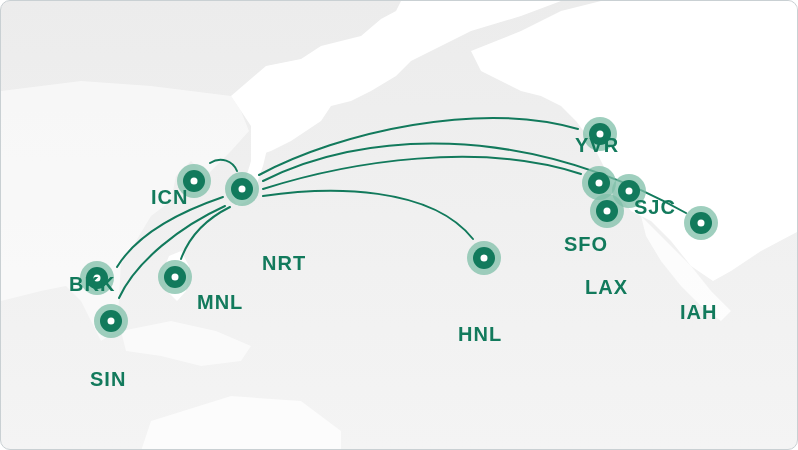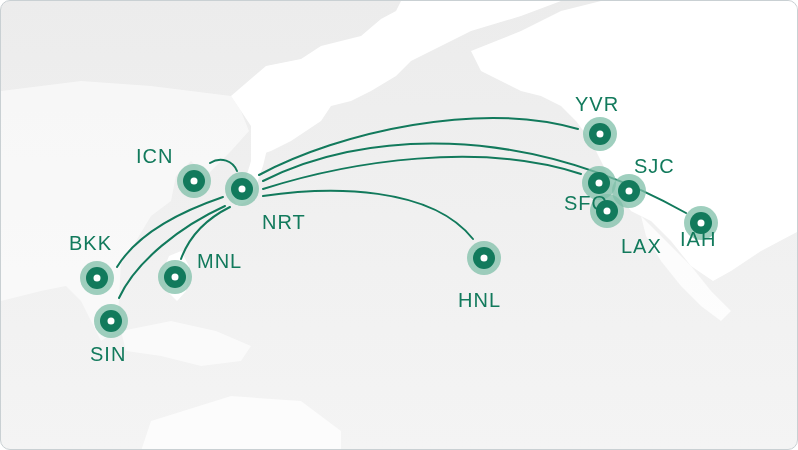--- a/index.html
+++ b/index.html
@@ -1,20 +1,20 @@
 <!DOCTYPE html>
 <html><head>
 <meta charset="utf-8">
 <style>
   html,body{margin:0;padding:0;}
   body{width:798px;height:450px;overflow:hidden;background:#ffffff;font-family:"Liberation Sans",sans-serif;}
   .frame{position:absolute;left:0;top:0;width:796px;height:448px;border:1px solid #c9d0d3;border-radius:10px;
     background:linear-gradient(180deg,#ececec 0%,#f1f1f1 60%,#f4f4f4 100%);overflow:hidden;}
   svg.map{position:absolute;left:0;top:0;}
-  .label{position:absolute;font-weight:normal;font-size:20px;letter-spacing:1px;color:#127a5c;line-height:20px;}
+  .label{position:absolute;font-weight:bold;font-size:20px;letter-spacing:1px;color:#127a5c;line-height:20px;margin-top:41px;}
 </style>
 </head>
 <body>
 
 <div class="frame">
   <svg class="map" width="798" height="450" viewBox="0 0 798 450">
 
     <g fill="#ffffff">
 
       <path d="M230 95 L265 65 L300 58 L320 45 L340 40 L360 35 L380 18 L395 10 L400 0 L560 0 L520 15 L470 30 L430 50 L410 60 L395 75 L370 90 L350 100 L330 105 L320 120 L305 130 L290 140 L270 150 L255 155 L250 125 L240 110 Z"></path>
@@ -97,24 +97,24 @@
         <circle cx="598" cy="182" r="3.5" fill="#ffffff"></circle>
       </g>
       <g>
         <circle cx="700" cy="222" r="17" fill="#7fbfa8" opacity="0.75"></circle>
         <circle cx="700" cy="222" r="11" fill="#127a5c"></circle>
         <circle cx="700" cy="222" r="3.5" fill="#ffffff"></circle>
       </g>
     </g>
   </svg>
 
-  <div class="label" style="left:135px;top:145px;">ICN</div>
+  <div class="label" style="left:150px;top:145px;">ICN</div>
   <div class="label" style="left:261px;top:211px;">NRT</div>
   <div class="label" style="left:68px;top:232px;">BKK</div>
   <div class="label" style="left:196px;top:250px;">MNL</div>
-  <div class="label" style="left:89px;top:343px;">SIN</div>
-  <div class="label" style="left:457px;top:289px;">HNL</div>
+  <div class="label" style="left:89px;top:327px;">SIN</div>
+  <div class="label" style="left:457px;top:282px;">HNL</div>
   <div class="label" style="left:574px;top:93px;">YVR</div>
   <div class="label" style="left:633px;top:155px;">SJC</div>
   <div class="label" style="left:563px;top:192px;">SFO</div>
-  <div class="label" style="left:620px;top:235px;">LAX</div>
-  <div class="label" style="left:679px;top:228px;">IAH</div>
+  <div class="label" style="left:584px;top:235px;">LAX</div>
+  <div class="label" style="left:679px;top:260px;">IAH</div>
 </div>
 
 </body></html>

